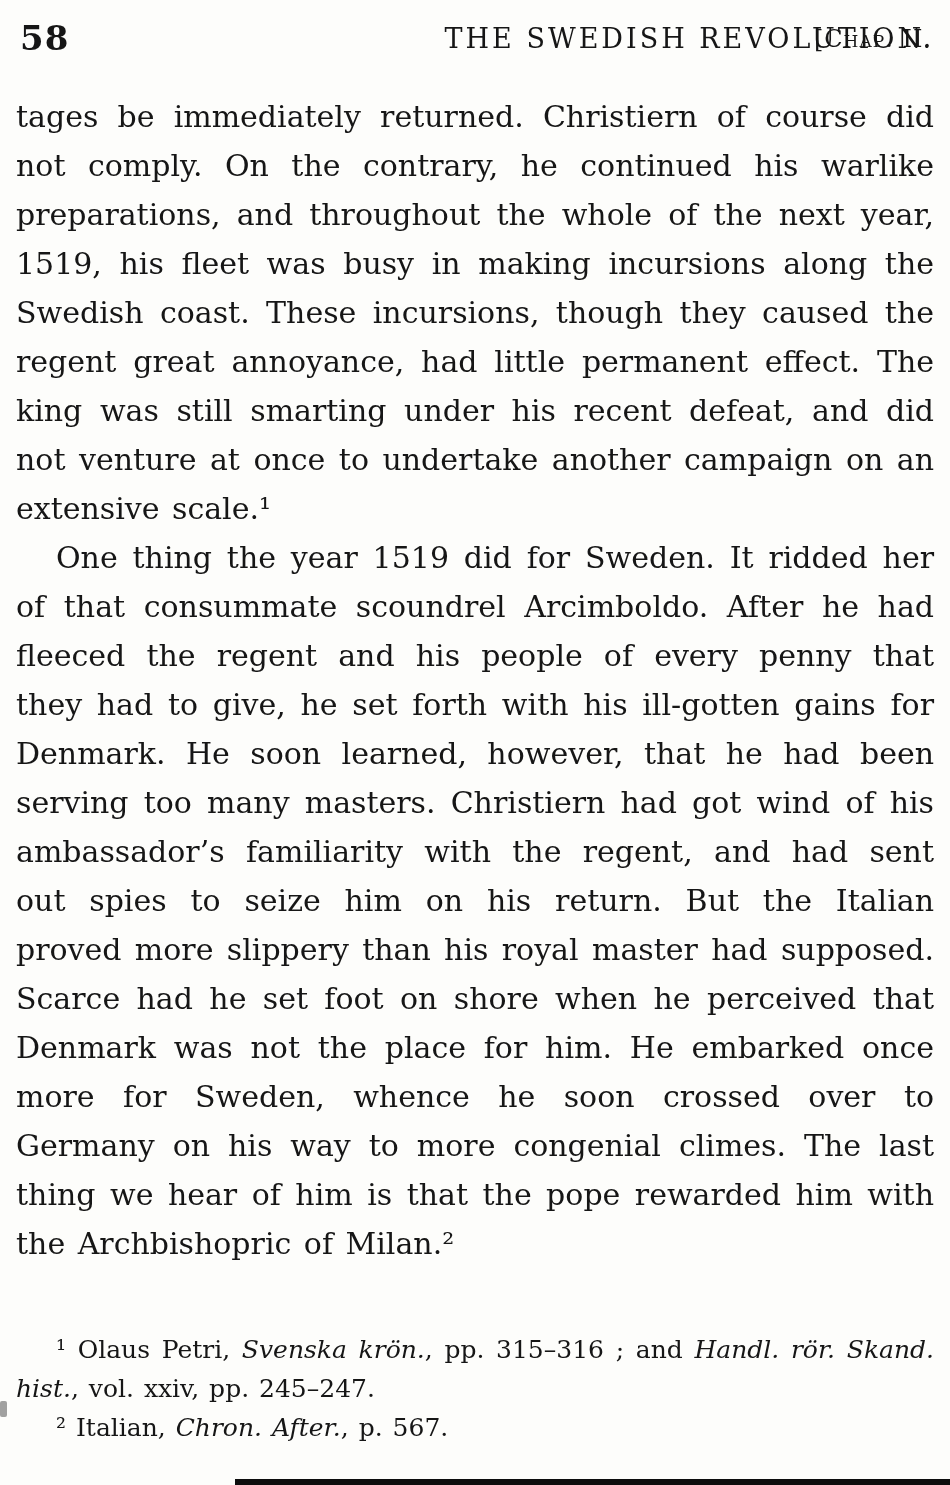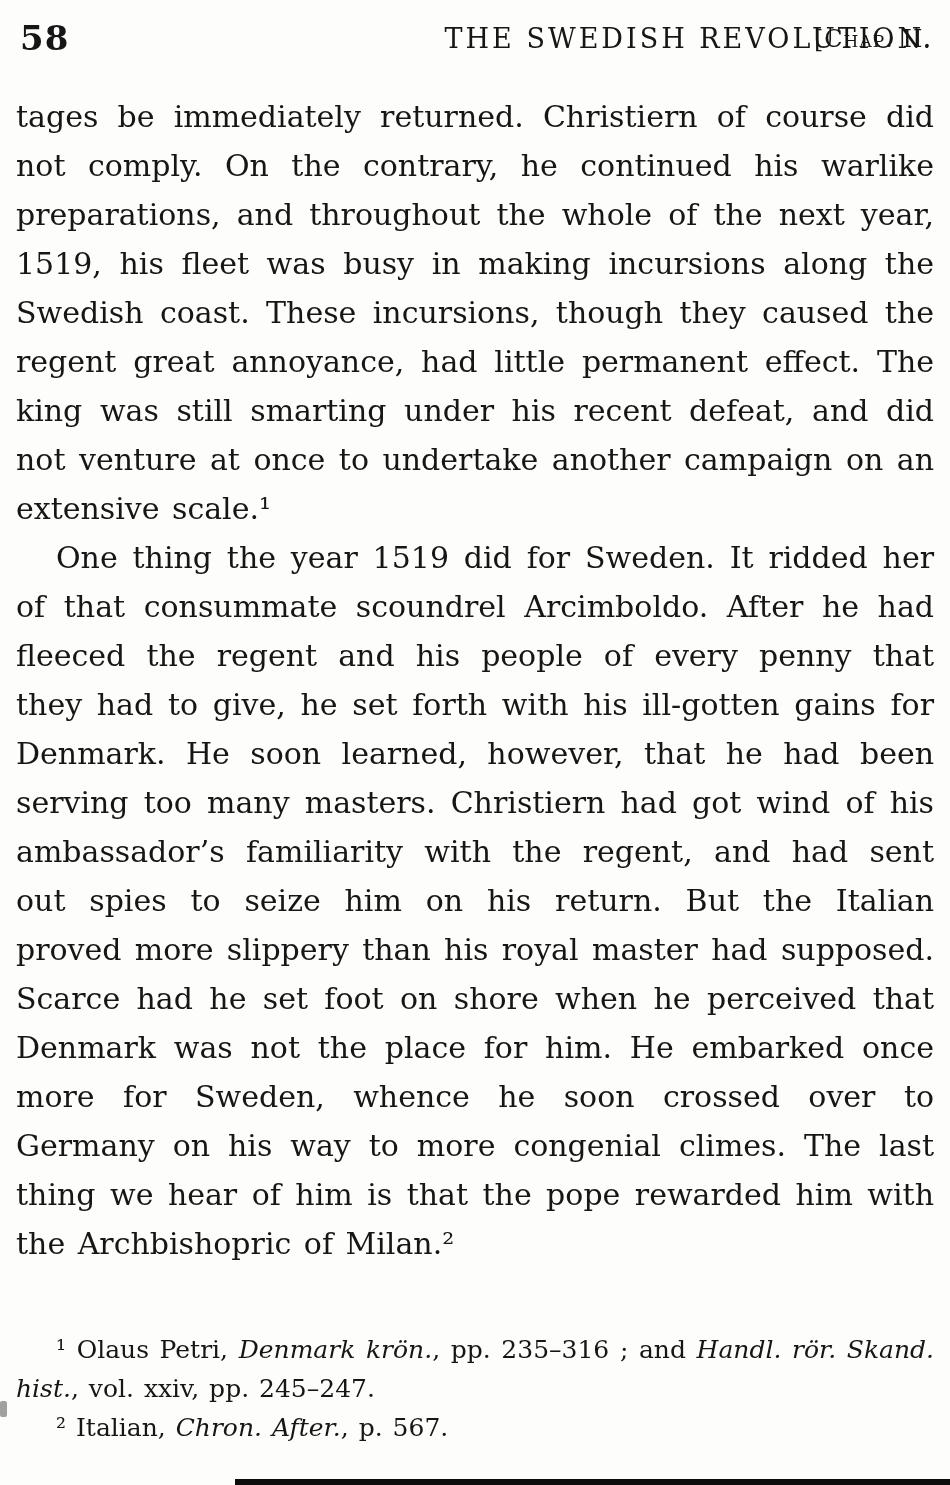--- a/index.html
+++ b/index.html
@@ -107,21 +107,21 @@
     <span class="running-title">THE SWEDISH REVOLUTION.</span>
     <span class="chapter-label">[Chap. II.</span>
   </div>
 
   <div class="body-text">
     <p>tages be immediately returned.  Christiern of course did not comply.  On the contrary, he continued his warlike preparations, and throughout the whole of the next year, 1519, his fleet was busy in making incursions along the Swedish coast.  These incursions, though they caused the regent great annoyance, had little permanent effect.  The king was still smarting under his recent defeat, and did not venture at once to undertake another campaign on an extensive scale.¹</p>
     <p class="indented">One thing the year 1519 did for Sweden.  It ridded her of that consummate scoundrel Arcimboldo.  After he had fleeced the regent and his people of every penny that they had to give, he set forth with his ill-gotten gains for Denmark.  He soon learned, however, that he had been serving too many masters.  Christiern had got wind of his ambassador’s familiarity with the regent, and had sent out spies to seize him on his return.  But the Italian proved more slippery than his royal master had supposed.  Scarce had he set foot on shore when he perceived that Denmark was not the place for him.  He embarked once more for Sweden, whence he soon crossed over to Germany on his way to more congenial climes.  The last thing we hear of him is that the pope rewarded him with the Archbishopric of Milan.²</p>
   </div>
 
   <div class="footnotes">
-    <p><span>¹ Olaus Petri, </span><span class="it">Denmark krön.</span><span>, pp. 235–316 ; and </span><span class="it">Handl. rör. Skand. hist.</span><span>, vol. xxiv, pp. 245–247.</span></p>
+    <p><span>¹ Olaus Petri, </span><span class="it">Svenska krön.</span><span>, pp. 315–316 ; and </span><span class="it">Handl. rör. Skand. hist.</span><span>, vol. xxiv, pp. 245–247.</span></p>
 
     <p><span>² Italian, </span><span class="it">Chron. After.</span><span>, p. 567.</span></p>
   </div>
 
   <div class="scan-smudge"></div>
   <div class="scan-bar"></div>
 
 </div>
 
 </body></html>

